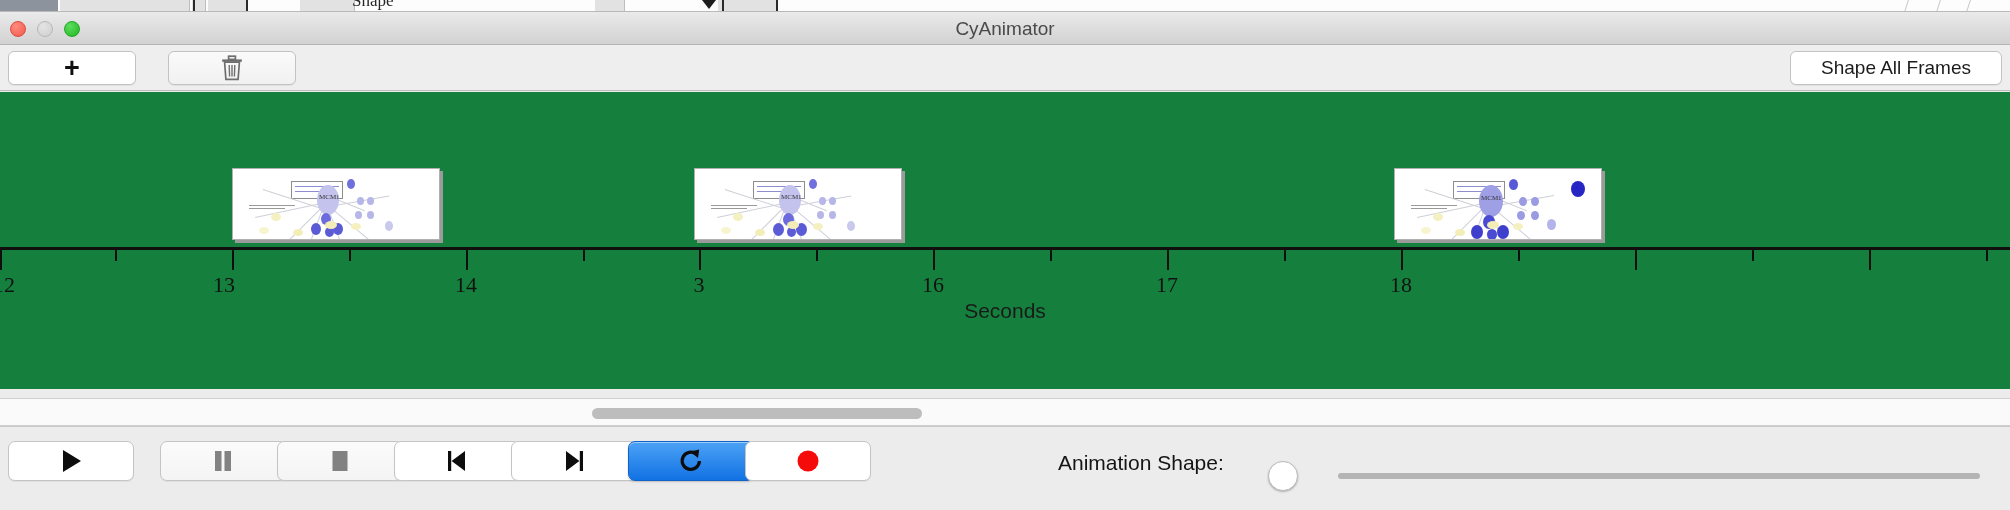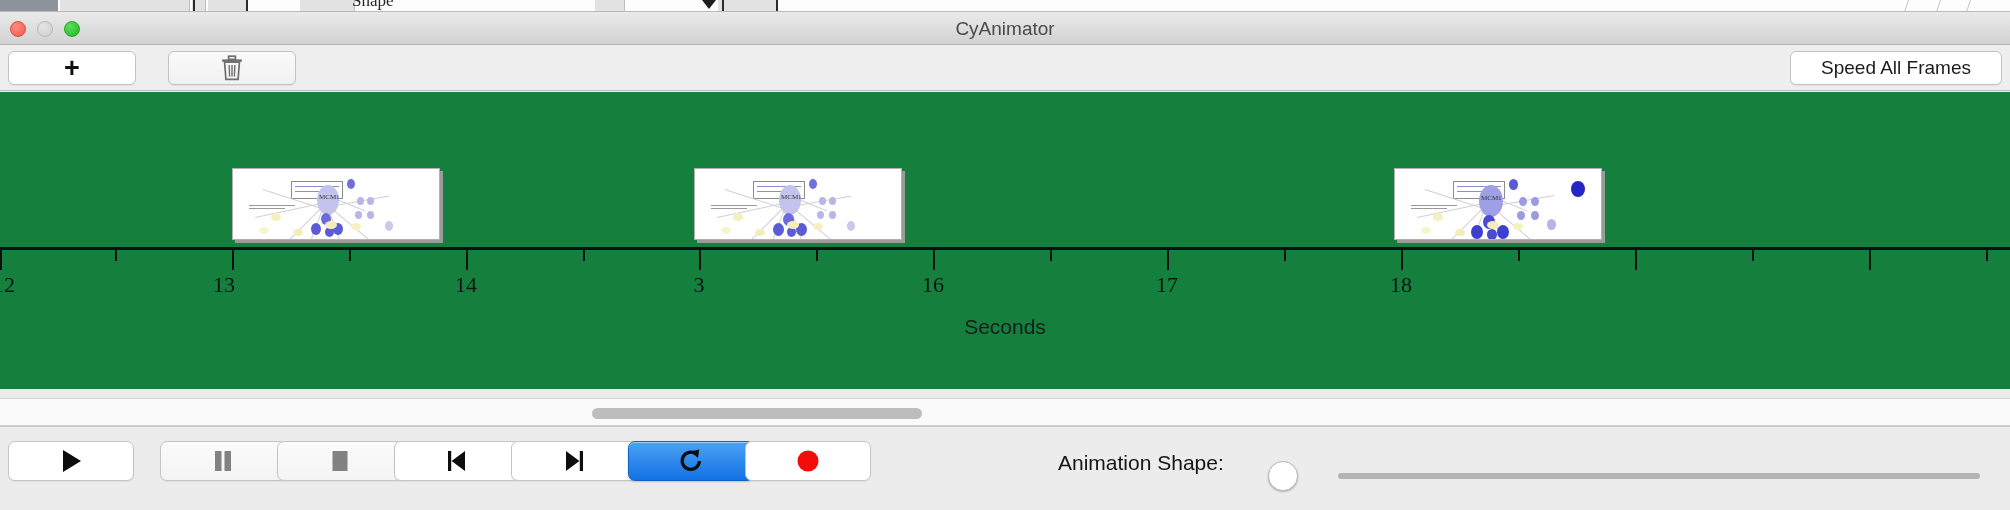--- a/index.html
+++ b/index.html
@@ -92,21 +92,21 @@
   .ruler-line{ position:absolute; left:0; top:0; width:2010px; height:3px; background:#0f0f0f; }
   .tick{ position:absolute; top:3px; width:2px; background:#0f0f0f; }
   .tick.major{ height:20px; }
   .tick.minor{ height:11px; }
   .ticklabel{
     position:absolute; top:25px; font-size:22px; color:#111;
     font-family:"Liberation Serif", serif; transform:translateX(-50%);
     white-space:nowrap;
   }
   .axis-title{
-    position:absolute; top:68px; width:2010px; text-align:center;
+    position:absolute; top:52px; width:2010px; text-align:center;
     font-size:21px; color:#1a1a1a;
   }
 
   
   .scroll-row{
     position:absolute; left:0; top:398px; width:2010px; height:28px;
     background:#fafafa; border-top:1px solid #d2d2d2; border-bottom:1px solid #cfcfcf;
   }
   .scroll-thumb{
     position:absolute; left:592px; top:9px; width:330px; height:11px;
@@ -182,21 +182,21 @@
       <svg class="svg-ico" width="22" height="26" viewBox="0 0 22 26">
         <rect x="1.2" y="4.4" width="19.6" height="2.4" fill="#6e6e6e"></rect>
         <rect x="7.6" y="1.2" width="6.8" height="3.2" fill="none" stroke="#6e6e6e" stroke-width="1.7"></rect>
         <path d="M3.6 7.2 L4.9 24.4 H17.1 L18.4 7.2 Z" fill="none" stroke="#6e6e6e" stroke-width="1.7"></path>
         <line x1="8.2" y1="10" x2="8.6" y2="21.6" stroke="#6e6e6e" stroke-width="1.4"></line>
         <line x1="11" y1="10" x2="11" y2="21.6" stroke="#6e6e6e" stroke-width="1.4"></line>
         <line x1="13.8" y1="10" x2="13.4" y2="21.6" stroke="#6e6e6e" stroke-width="1.4"></line>
       </svg>
     </div>
     <div class="tb-btn tb-clear">
-      <span>Speed All Frames</span>
+      <span>Shape All Frames</span>
     </div>
   </div>
 
   <div class="timeline">
 
     <div class="frames-area">
 
       <div class="frame" style="left:232px;top:76px;">
         <div class="net">
           <div class="lbl-box" style="left:58px;top:12px;width:52px;height:18px;">

